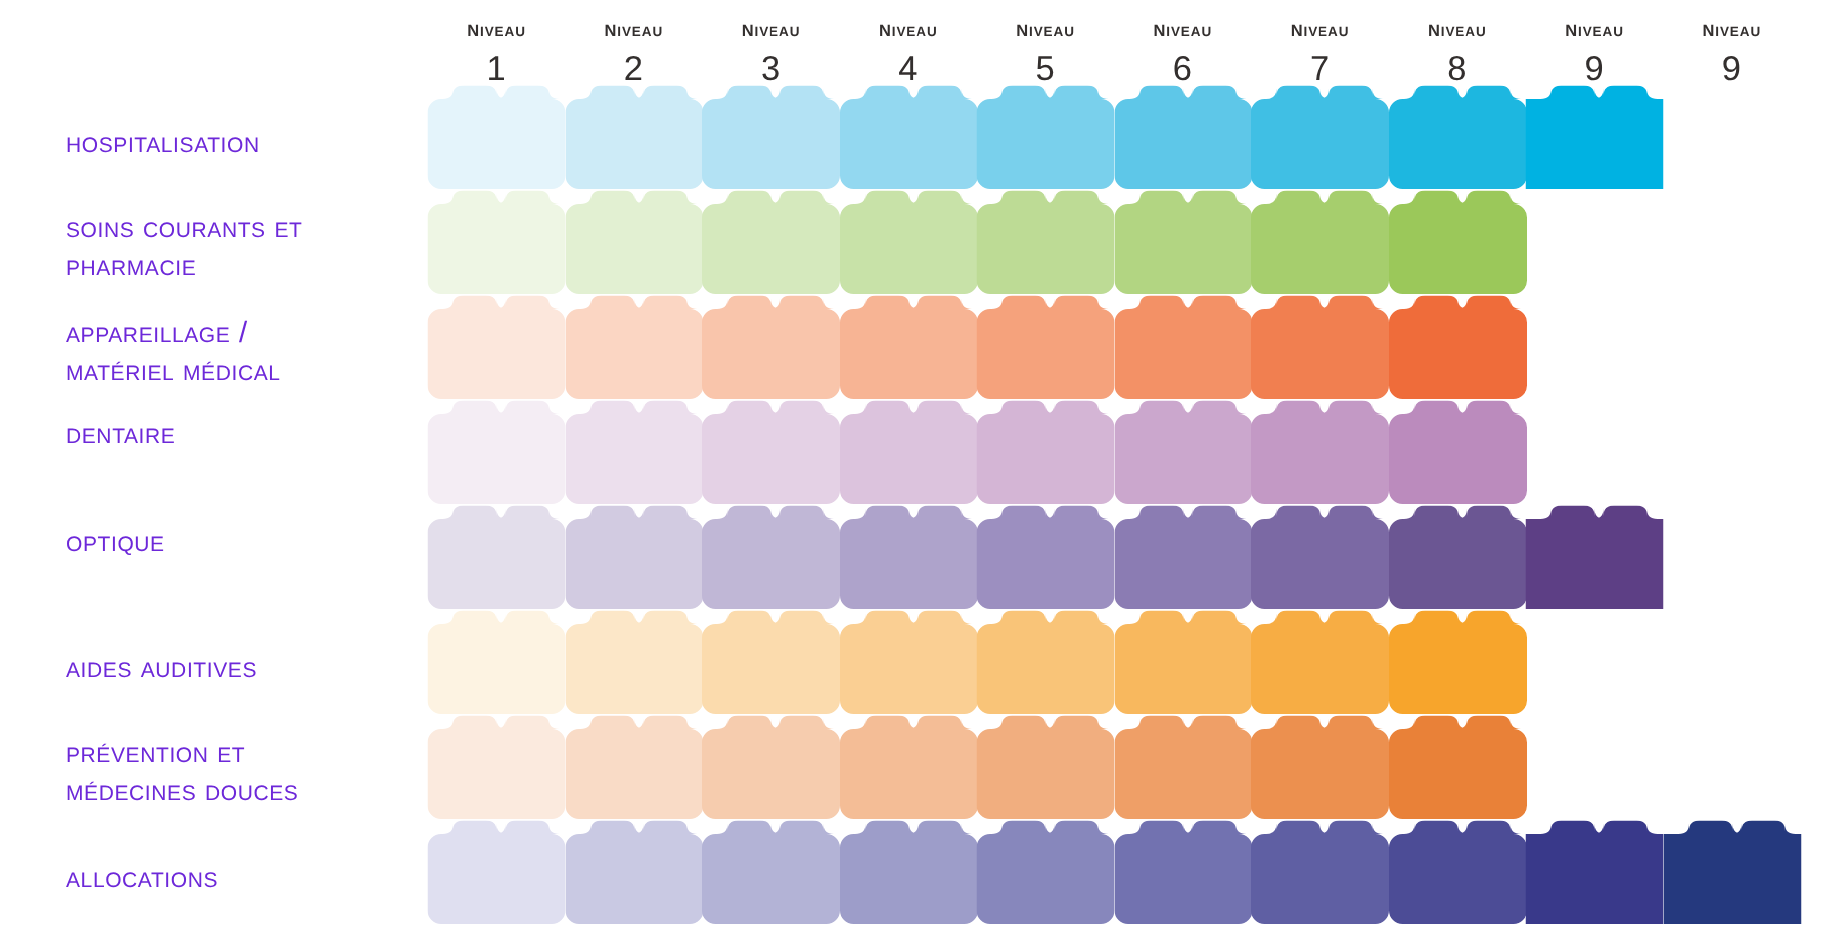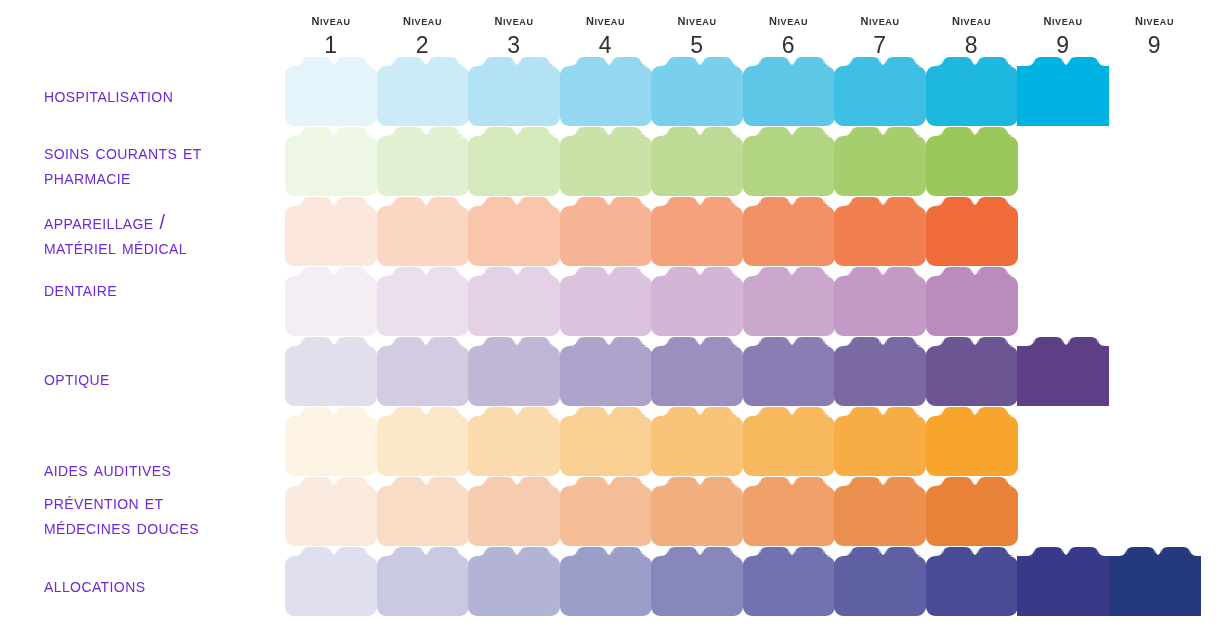--- a/index.html
+++ b/index.html
@@ -117,22 +117,22 @@
         <span class="num">9</span>
       </div>
     </div>
   <div id="row-labels">
       <div class="row-label" style="top: 82.5px;">Hospitalisation</div>
       <div class="row-label" style="top: 140px;">Soins courants et
 Pharmacie</div>
       <div class="row-label" style="top: 210px;">Appareillage /
 Matériel médical</div>
       <div class="row-label" style="top: 277px;">Dentaire</div>
-      <div class="row-label" style="top: 366px;">Optique</div>
-      <div class="row-label" style="top: 432.5px; margin-top: 24px;">Aides auditives</div>
+      <div class="row-label" style="top: 349px;">Optique</div>
+      <div class="row-label" style="top: 432.5px;">Aides auditives</div>
       <div class="row-label" style="top: 490px;">Prévention et
 Médecines douces</div>
       <div class="row-label" style="top: 572.5px;">Allocations</div>
     </div>
   <div id="bricks">
       <div class="brick" title="Hospitalisation — Niveau 1" style="left: 285px; top: 57px;">
         <svg width="92" height="69" viewBox="0 0 92 69">
           <path d="M 0 18 A 9 9 0 0 1 9 9 L 10 9 Q 17 9 17 2 L 17 7 Q 17 0 24 0 L 39 0 Q 46 0 46 7 L 46 2 Q 46 9 53 9 L 45 9 Q 52 9 52 2 L 52 7 Q 52 0 59 0 L 74 0 Q 81 0 81 7 L 81 2 Q 81 9 88 9 L 83 9 A 9 9 0 0 1 92 18 L 92 60 A 9 9 0 0 1 83 69 L 9 69 A 9 9 0 0 1 0 60 Z" fill="#e4f4fb"></path>
         </svg>
       </div>

